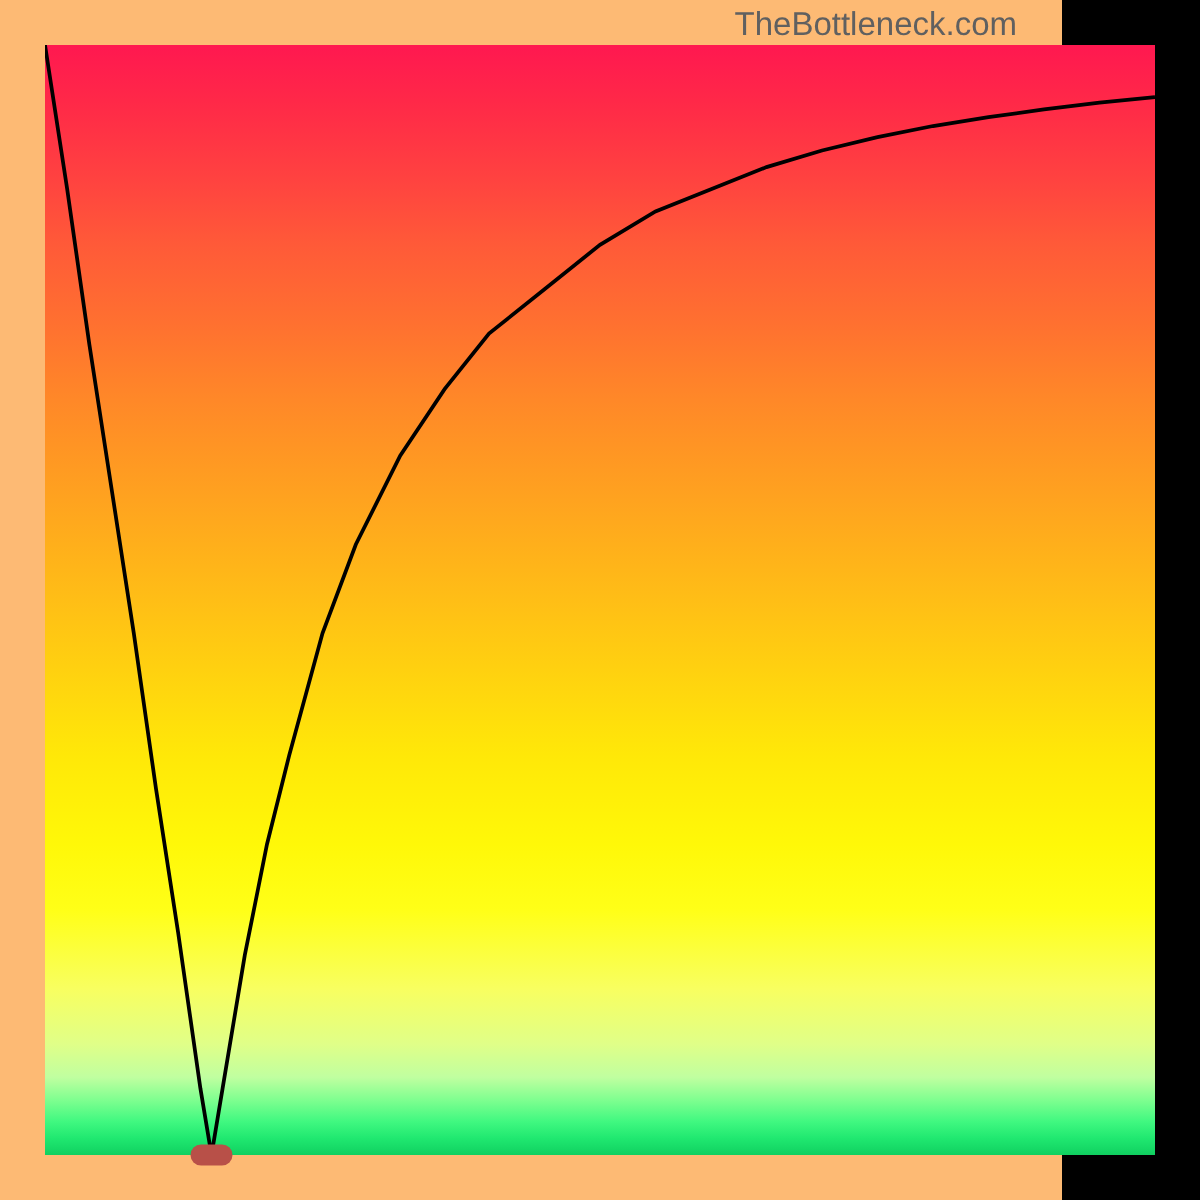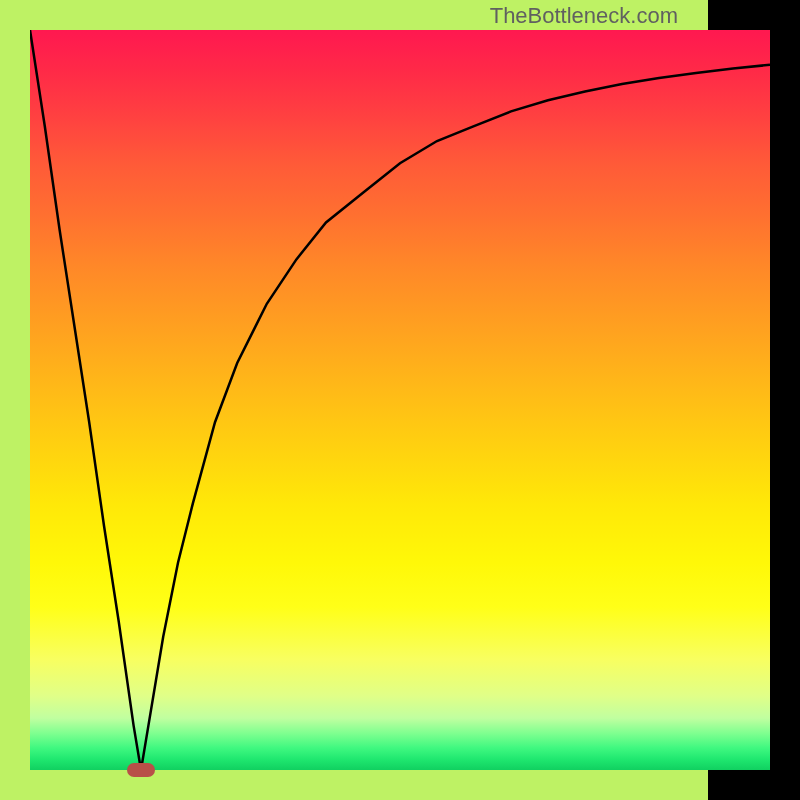--- a/index.html
+++ b/index.html
@@ -13,21 +13,21 @@
       height: 800px;
       background: #000;
       font-family: Arial, sans-serif;
       position: relative;
     }
     
     .chart-container {
       width: 708px;
       height: 800px;
       position: relative;
-      background: #bef264;
+      background: #fdba74;
       text-align: right;
     }
     
     .plot-area {
       position: absolute;
       left: 30px;
       top: 30px;
       width: 740px;
       height: 740px;
       background: linear-gradient(to bottom,

